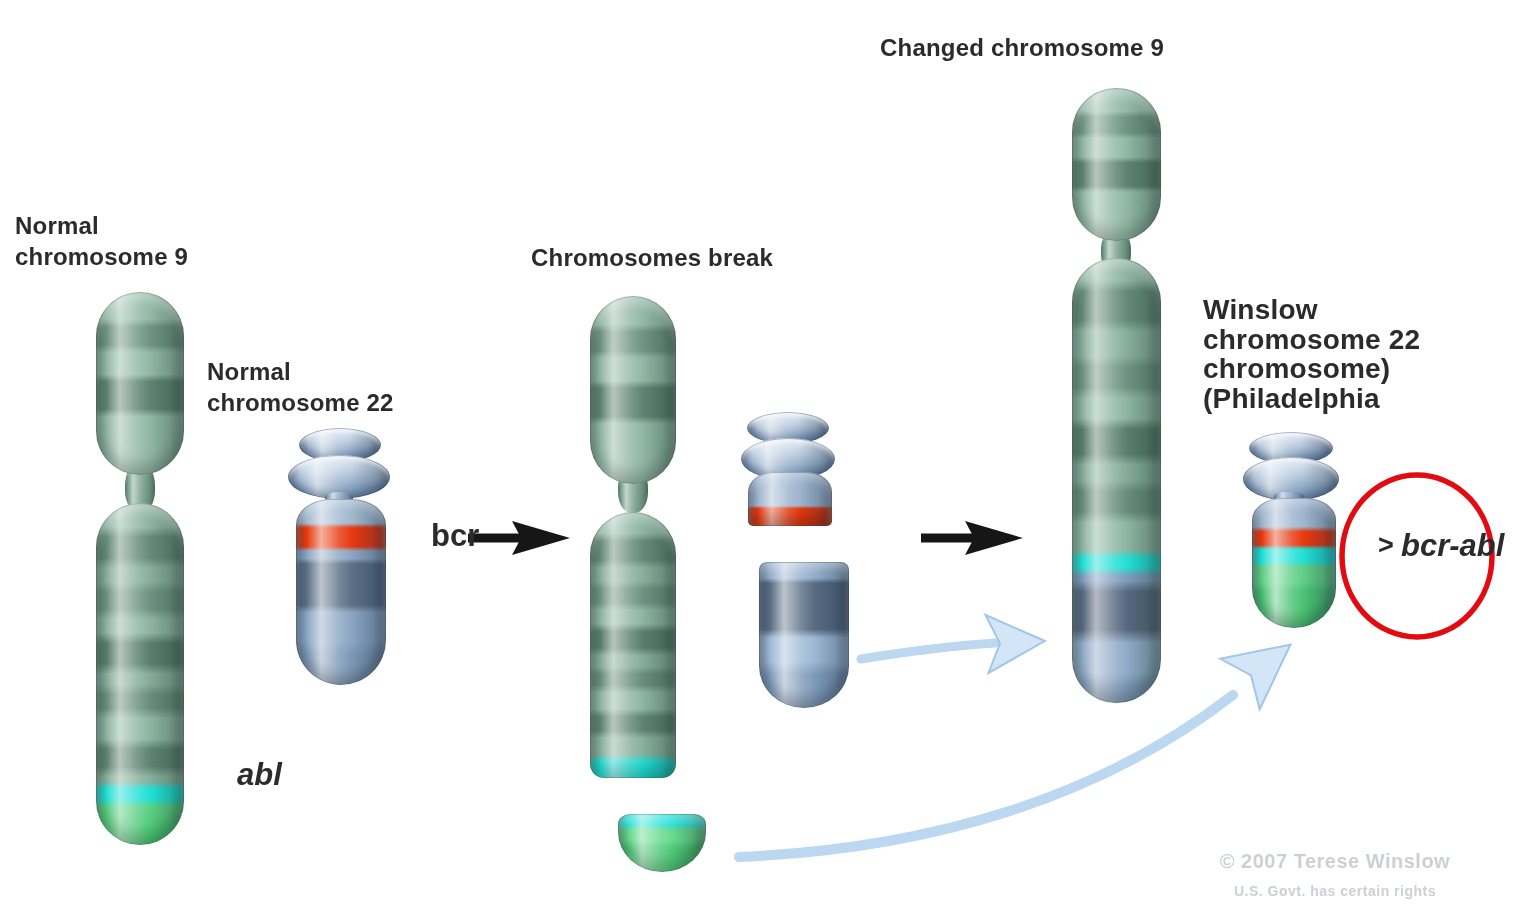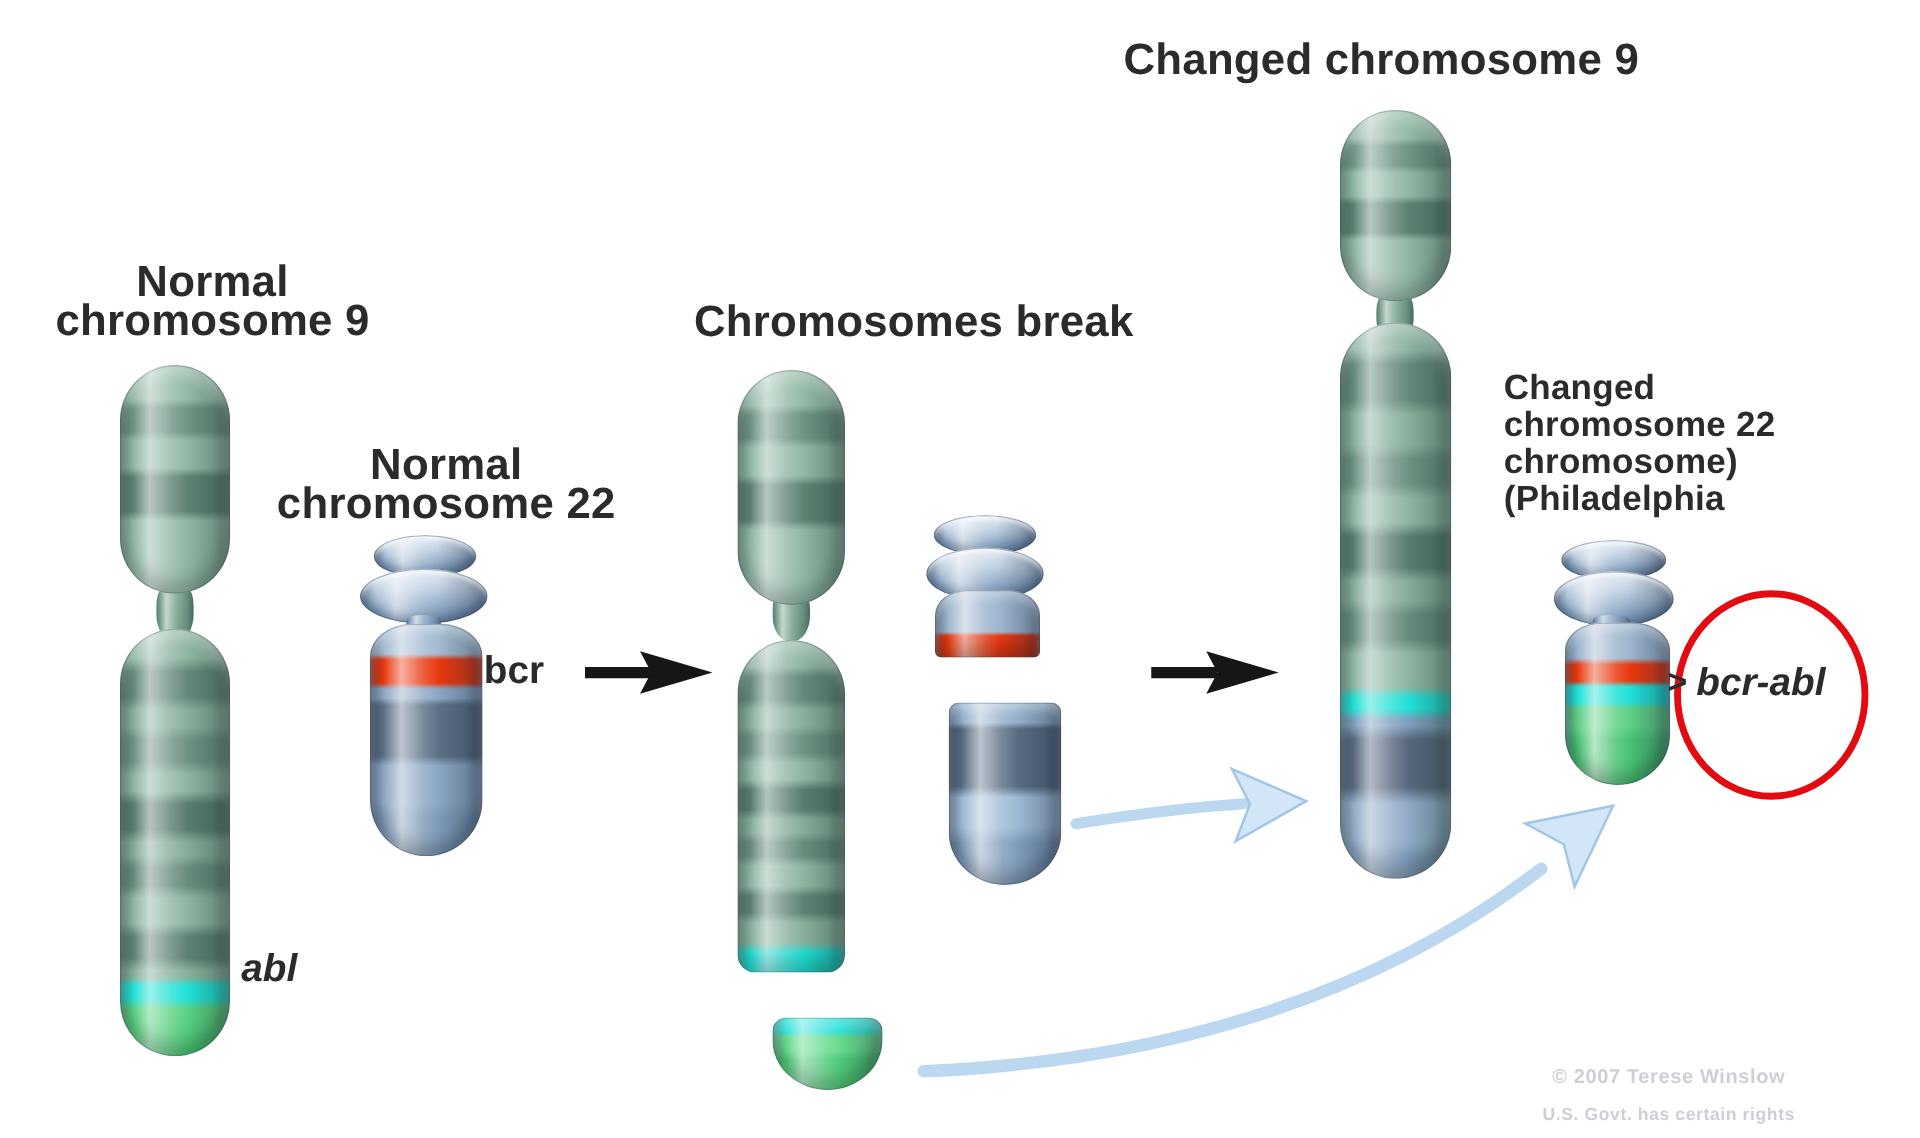--- a/index.html
+++ b/index.html
@@ -58,26 +58,26 @@
   .b-c22bot{background-image:var(--shadeB),linear-gradient(180deg,
     #93aecb 0%,#93aecb 11%,#576b81 14.5%,#576b81 46%,#9db8d4 52%,#9db8d4 68%,
     #7e9ab9 77%,#7e9ab9 100%);}
   .b-phil{background-image:var(--shadeB),linear-gradient(180deg,
     #9db5cd 0%,#9db5cd 22%,#e8380e 26%,#e8380e 36%,#1fe0d6 39.5%,#1fe0d6 49%,
     #5ecf85 53%,#5ecf85 64%,#48c272 72%,#48c272 100%);}
   .b-frag{background-image:var(--shadeG),linear-gradient(180deg,
     #1fe0d6 0%,#1fe0d6 20%,#66da8e 27%,#66da8e 45%,#4ecb79 58%,#4ecb79 100%);}
 
   .lbl{position:absolute;z-index:3;font-weight:bold;color:var(--ink);
-       text-align:center;line-height:31px;font-size:35px;letter-spacing:.2px;}
+       line-height:31px;font-size:24px;letter-spacing:.2px;}
   .lbl-left{text-align:left;}
-  .gene{position:absolute;z-index:3;font-weight:bold;color:var(--ink);font-size:31px;}
+  .gene{position:absolute;z-index:3;font-weight:bold;color:var(--ink);font-size:31px;padding-left:44px;}
   .credit{position:absolute;z-index:3;color:#ccd0d6;text-align:center;font-weight:bold;
           letter-spacing:.5px;}
-  .credit .l1{font-size:16px;line-height:21px;}
+  .credit .l1{font-size:20px;line-height:21px;}
   .credit .l2{font-size:14px;line-height:15px;margin-top:12px;}
   svg.overlay{position:absolute;left:0;top:0;z-index:2;}
 </style>
 </head>
 <body>
 
 <div id="canvas">
 
   <div class="lbl" style="left:15px;top:210px;width:310px;">
     <div>Normal</div>
@@ -122,21 +122,21 @@
 
   <div class="lbl" style="left:880px;top:32px;width:450px;">Changed chromosome 9</div>
 
   <div>
     <div class="part neck-g" style="left:1101px;top:229px;width:30px;height:46px;"></div>
     <div class="part cap b-c9p" style="left:1072px;top:88px;width:89px;height:153px;border-radius:44px;"></div>
     <div class="part cap b-c9q-changed" style="left:1072px;top:258px;width:89px;height:445px;border-radius:44px;"></div>
   </div>
 
   <div class="lbl lbl-left" style="left:1203px;top:295px;width:250px;font-size:28px;line-height:29.5px;">
-    <div>Changed</div>
+    <div>Winslow</div>
     <div>chromosome 22</div>
     <div>chromosome)</div>
     <div>(Philadelphia</div>
   </div>
 
   <div>
     <div class="part knob" style="left:1249px;top:432px;width:84px;height:32px;"></div>
     <div class="part knob" style="left:1243px;top:457px;width:96px;height:44px;"></div>
     <div class="part neck-b" style="left:1274px;top:492px;width:30px;height:12px;"></div>
     <div class="part capb b-phil" style="left:1252px;top:498px;width:84px;height:130px;border-radius:30px 30px 42px 42px / 22px 22px 40px 40px;"></div>

